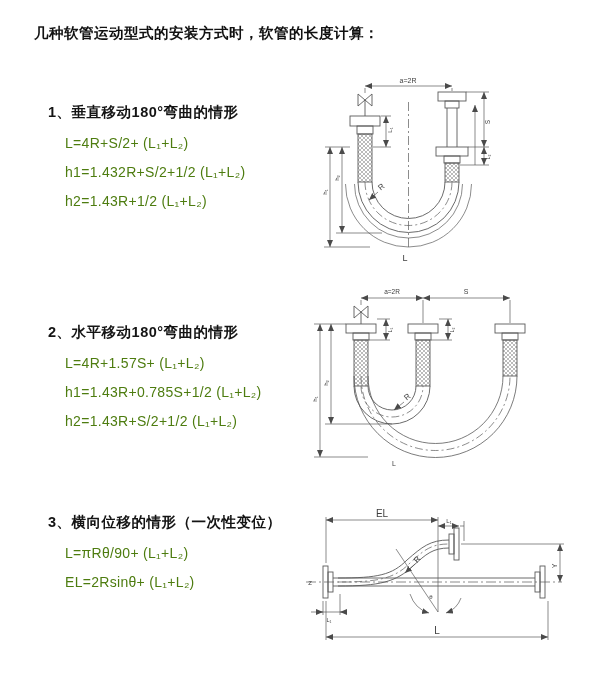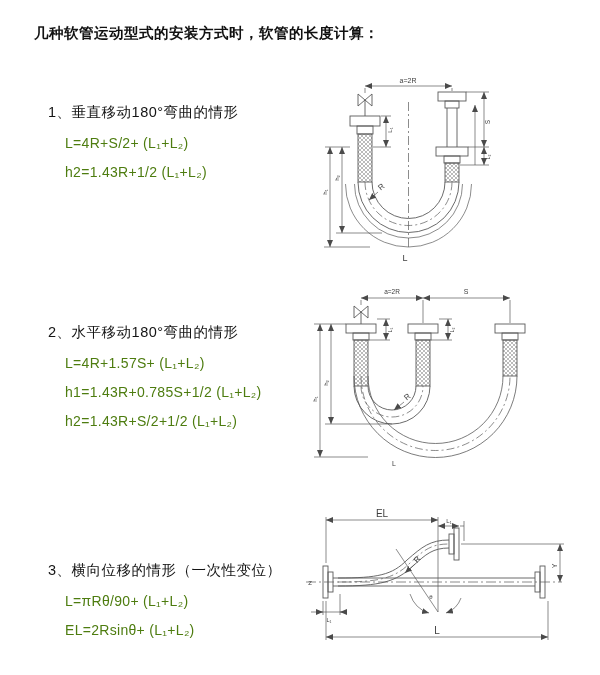--- a/index.html
+++ b/index.html
@@ -11,42 +11,43 @@
     font-family:"Liberation Sans","DejaVu Sans",sans-serif;
     color:#1c1c1c;
     overflow:hidden;
   }
   .page-title {
     position:absolute; left:34px; top:24px;
     font-size:14.5px; font-weight:bold; letter-spacing:0.5px;
     color:#111;
   }
   .section { position:absolute; left:48px; }
-  .section-heading { font-size:14.5px; font-weight:normal; color:#141414; letter-spacing:0.5px; }
+  .section-heading { font-size:14.5px; font-weight:bold; color:#141414; letter-spacing:0.5px; }
   .formula {
     margin:13px 0 0 17px;
     font-size:14px; color:#4d7c0f; letter-spacing:0.3px;
     white-space:pre;
   }
-  .s1 { top:103px; } .s2 { top:295px;margin-top:28px; } .s3 { top:513px;margin-top:48px; }
+  .s1 { top:103px; } .s2 { top:295px;margin-top:28px; } .s3 { top:513px; }
   .diag { position:absolute; }
   .d1 { left:312px; top:70px; }
   .d2 { left:306px; top:281px; }
   .d3 { left:298px; top:497px; }
   svg { display:block; }
   svg text { font-family:"Liberation Sans","DejaVu Sans",sans-serif; fill:#3d3d3d; }
 </style>
 </head>
 <body>
 
 <div class="page-title">几种软管运动型式的安装方式时，软管的长度计算：</div>
 
 <div class="section s1">
   <div class="section-heading">1、垂直移动180°弯曲的情形</div>
   <div class="formula">L=4R+S/2+ (L₁+L₂)</div>
+  <div class="formula">h1=1.432R+S/2+1/2 (L₁+L₂)</div>
   <div class="formula">h2=1.43R+1/2 (L₁+L₂)</div>
 </div>
 
 <div class="section s2">
   <div class="section-heading">2、水平移动180°弯曲的情形</div>
   <div class="formula">L=4R+1.57S+ (L₁+L₂)</div>
   <div class="formula">h1=1.43R+0.785S+1/2 (L₁+L₂)</div>
   <div class="formula">h2=1.43R+S/2+1/2 (L₁+L₂)</div>
 </div>
 

